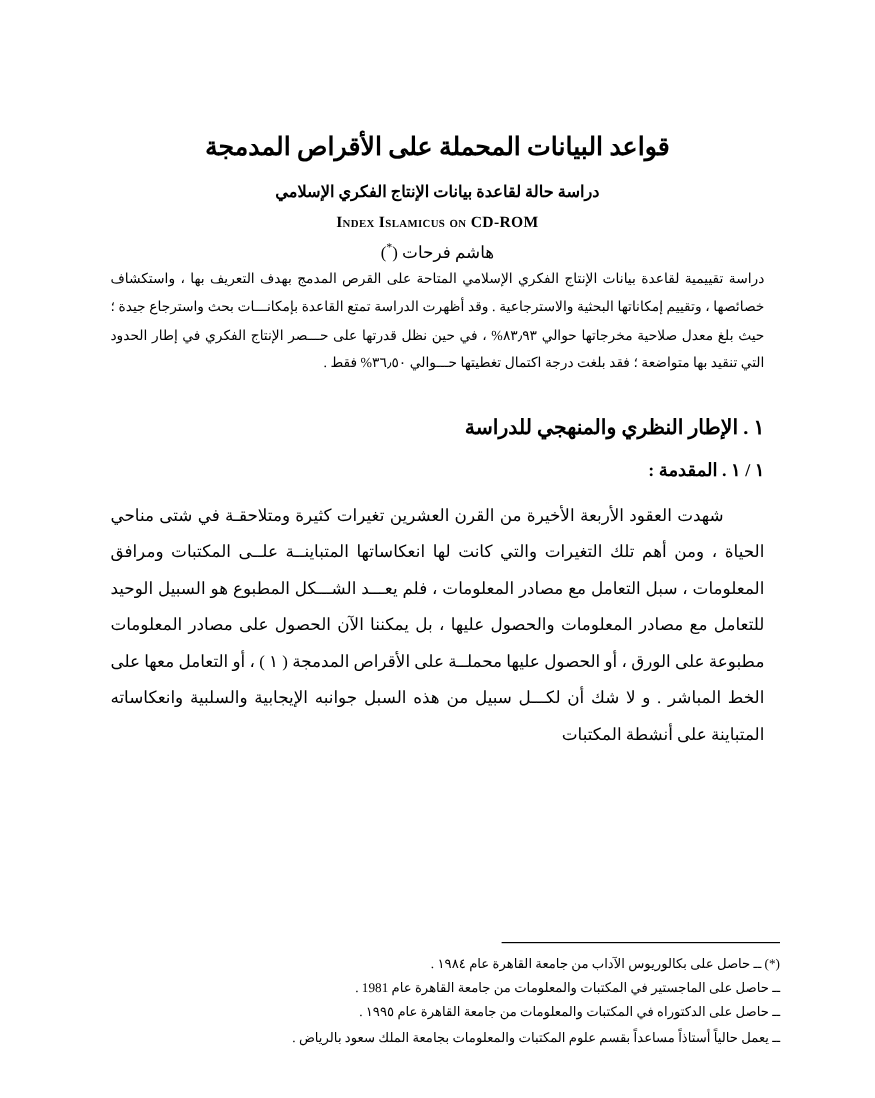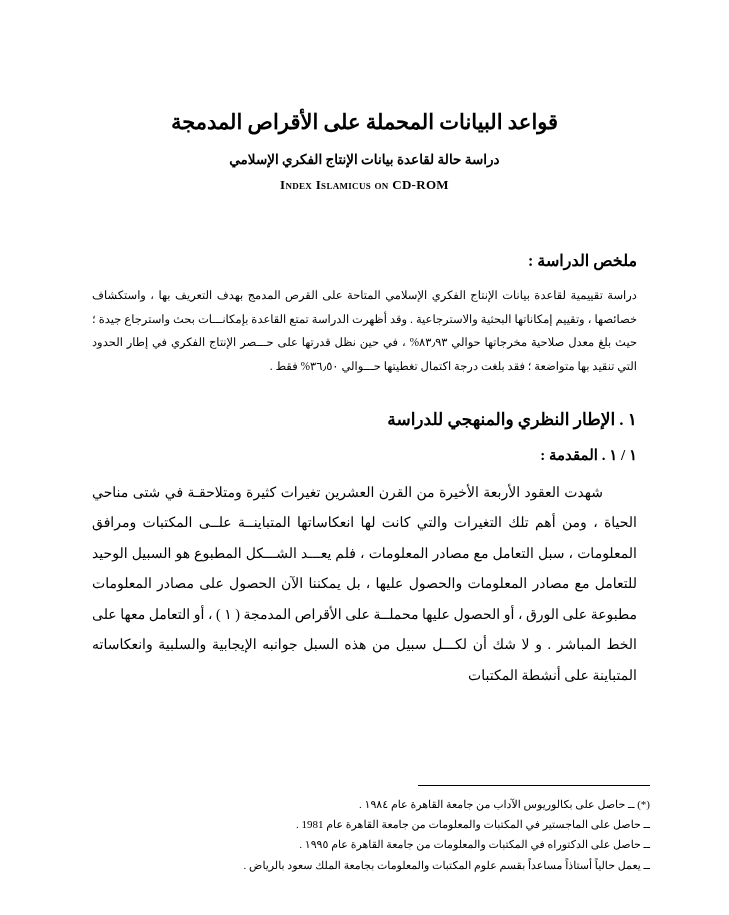--- a/index.html
+++ b/index.html
@@ -125,23 +125,23 @@
 </style>
 </head>
 <body>
 
 <div class="page">
 
   <div class="title-block">
     <h1 class="doc-title">قواعد البيانات المحملة على الأقراص المدمجة</h1>
     <div class="doc-subtitle">دراسة حالة لقاعدة بيانات الإنتاج الفكري الإسلامي</div>
     <div class="doc-subtitle-en">Index Islamicus on CD-ROM</div>
+    <div class="doc-author"><span>هاشم فرحات (</span><span class="star">*</span><span>)</span></div>
   </div>
 
-  <h2 class="abstract-heading">ملخص الدراسة :</h2>
   <p class="abstract-body">دراسة تقييمية لقاعدة بيانات الإنتاج الفكري الإسلامي المتاحة على القرص المدمج بهدف التعريف بها ، واستكشاف خصائصها ، وتقييم إمكاناتها البحثية والاسترجاعية . وقد أظهرت الدراسة تمتع القاعدة بإمكانـــات بحث واسترجاع جيدة ؛ حيث بلغ معدل صلاحية مخرجاتها حوالي ٨٣٫٩٣% ، في حين نظل قدرتها على حـــصر الإنتاج الفكري في إطار الحدود التي تنقيد بها متواضعة ؛ فقد بلغت درجة اكتمال تغطيتها حـــوالي ٣٦٫٥٠% فقط .</p>
 
   <h2 class="section-heading">١ . الإطار النظري والمنهجي للدراسة</h2>
   <h3 class="subsection-heading">١ / ١ . المقدمة :</h3>
   <p class="body-text"><span class="indent"></span><span>شهدت العقود الأربعة الأخيرة من القرن العشرين تغيرات كثيرة ومتلاحقـة في شتى مناحي الحياة ، ومن أهم تلك التغيرات والتي كانت لها انعكاساتها المتباينــة علــى المكتبات ومرافق المعلومات ، سبل التعامل مع مصادر المعلومات ، فلم يعـــد الشـــكل المطبوع هو السبيل الوحيد للتعامل مع  مصادر المعلومات والحصول عليها ، بل يمكننا الآن  الحصول على مصادر المعلومات مطبوعة على الورق ، أو الحصول عليها محملــة على الأقراص المدمجة ( ١ ) ، أو التعامل معها على الخط المباشر . و لا شك أن لكـــل سبيل من هذه السبل جوانبه الإيجابية والسلبية وانعكاساته المتباينة على أنشطة المكتبات</span></p>
 
   <div class="footnote-area">
     <hr class="footnote-rule">
     <p class="footnote-line">(*) ــ حاصل على بكالوريوس الآداب من جامعة القاهرة عام ١٩٨٤ .</p>
     <p class="footnote-line">ــ حاصل على الماجستير في المكتبات والمعلومات من جامعة القاهرة عام 1981 .</p>

